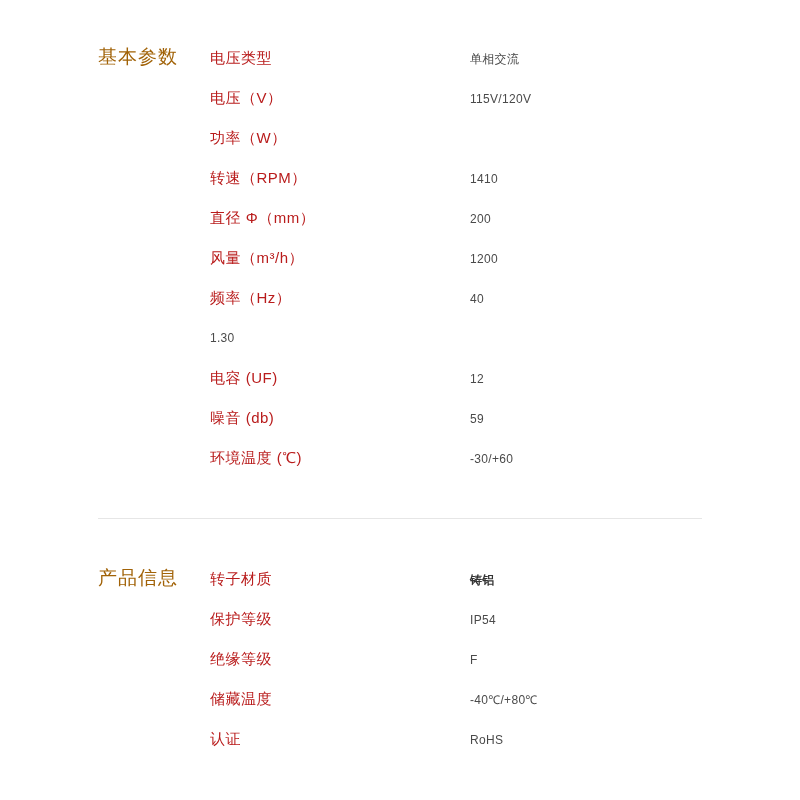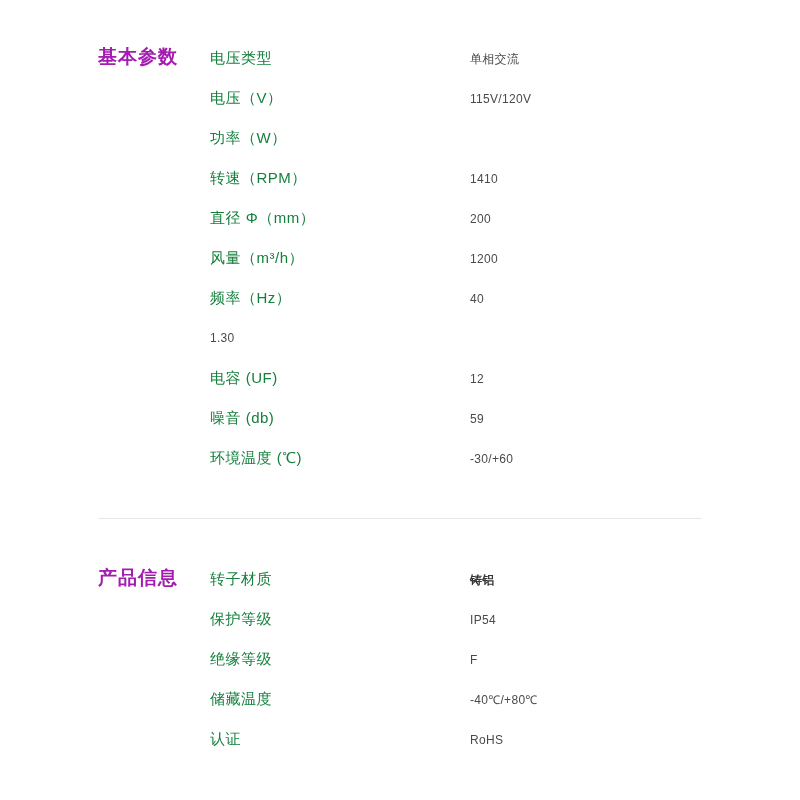--- a/index.html
+++ b/index.html
@@ -23,38 +23,38 @@
   .section {
     display: flex;
     align-items: flex-start;
   }
   .section-title {
     width: 210px;
     flex: 0 0 210px;
     padding-left: 98px;
     box-sizing: border-box;
     font-size: 19px;
-    font-weight: bold;
-    color: #a21caf;
+    font-weight: normal;
+    color: #a16207;
     letter-spacing: 1px;
     line-height: 26px;
   }
   .spec-table {
     flex: 1 1 auto;
   }
   .spec-row {
     display: flex;
     align-items: baseline;
     height: 40px;
   }
   .spec-label {
     width: 260px;
     flex: 0 0 260px;
     font-size: 15px;
-    color: #15803d;
+    color: #b91c1c;
     line-height: 40px;
     letter-spacing: 0.5px;
   }
   .spec-value {
     flex: 1 1 auto;
     font-size: 12px;
     color: #4a4a4a;
     line-height: 40px;
     letter-spacing: 0.3px;
   }

